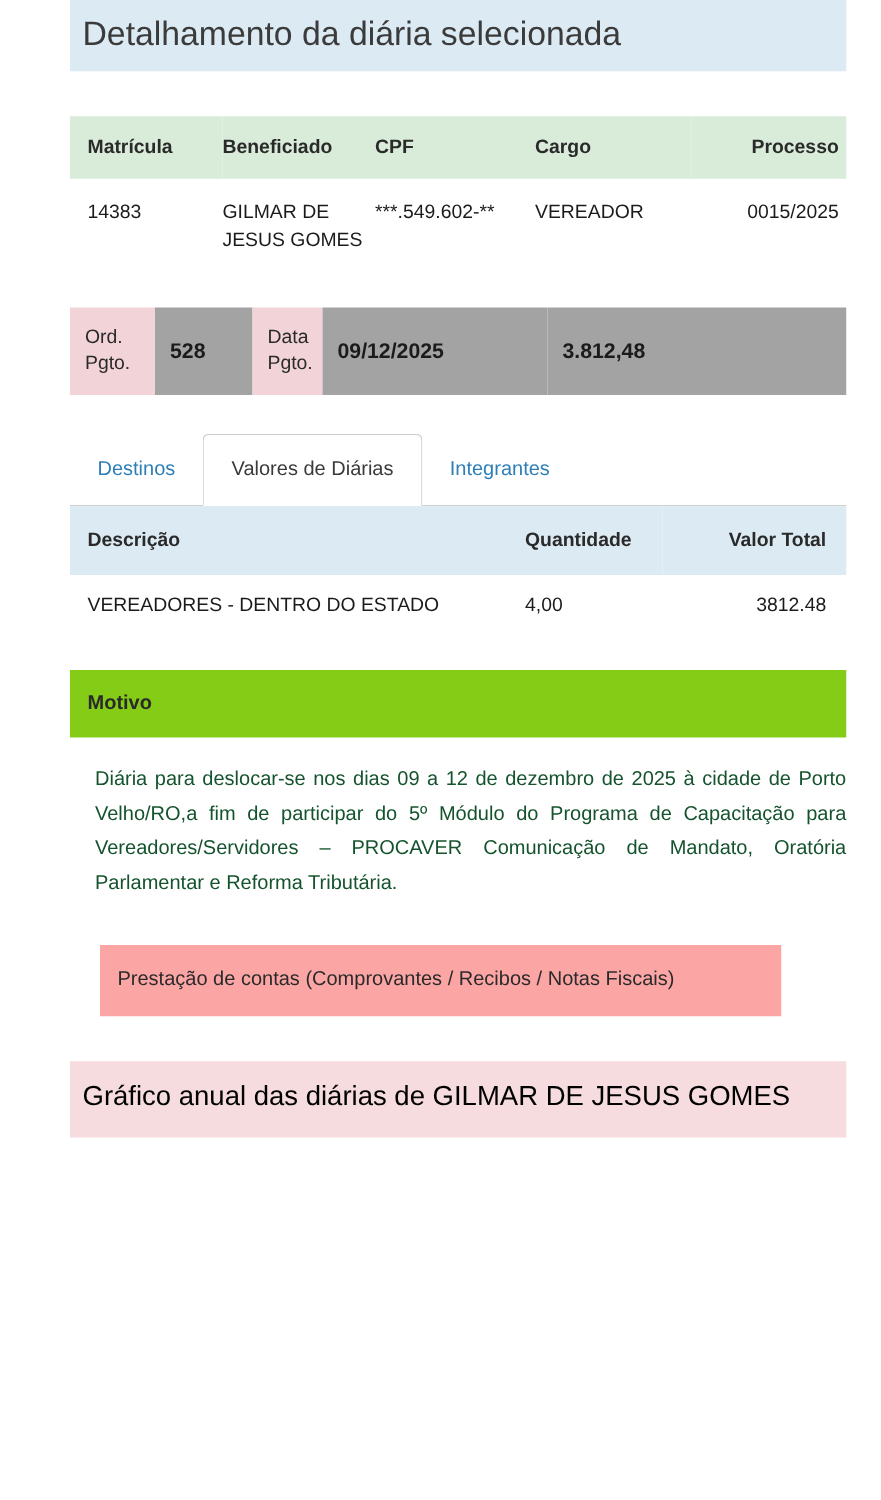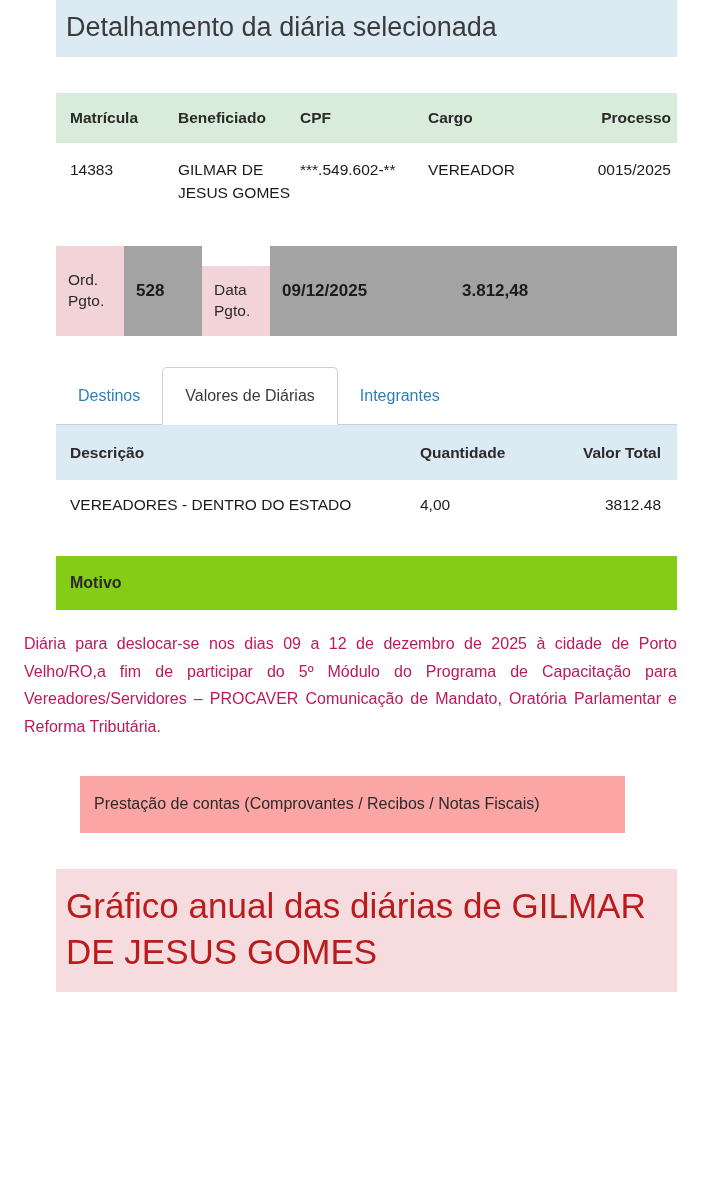--- a/index.html
+++ b/index.html
@@ -87,21 +87,21 @@
     font-size: 15.5px;
     font-weight: normal;
     color: #2a2a2a;
     padding: 14px 12px;
     box-sizing: border-box;
     line-height: 1.35;
     display: flex;
     align-items: center;
   }
   .pay-label.ord { width: 68px; }
-  .pay-label.data { width: 68px; margin-top: 20px; }
+  .pay-label.data { width: 56px; }
   .pay-label.valor { width: 68px; }
   .pay-value {
     font-size: 17px;
     font-weight: bold;
     color: #1b1b1b;
     padding: 14px 12px;
     box-sizing: border-box;
     display: flex;
     align-items: center;
     background: #a3a3a3;
@@ -169,24 +169,24 @@
   .motivo-head {
     margin: 26px 28px 0 56px;
     background: #84cc16;
     padding: 18px 14px;
     box-sizing: border-box;
     font-size: 16px;
     font-weight: bold;
     color: #2a2a2a;
   }
   .motivo-body {
-    margin: 20px 28px 0 24px;
+    margin: 20px 28px 0 76px;
     font-size: 16px;
     line-height: 1.72;
-    color: #be185d;
+    color: #14532d;
     text-align: justify;
   }
 
   
   .prest-wrap {
     margin: 36px 80px 0 80px;
   }
   .prest-head {
     background: #fca5a5;
     padding: 16px 14px;
@@ -205,22 +205,22 @@
   }
   .prest-row .cell-anexos { width: 242px; }
   .prest-row .cell-download { flex: 1; }
 
   
   .chart-title {
     margin: 36px 28px 0 56px;
     background: #f6dcdf;
     padding: 14px 10px 18px 10px;
     box-sizing: border-box;
-    font-size: 35px;
-    color: #b91c1c;
+    font-size: 22px;
+    color: #000000;
     line-height: 1.3;
   }
 </style>
 </head>
 <body>
 
 <div class="page">
 
   <div class="title-bar">
     <div class="title-text">Detalhamento da diária selecionada</div>

